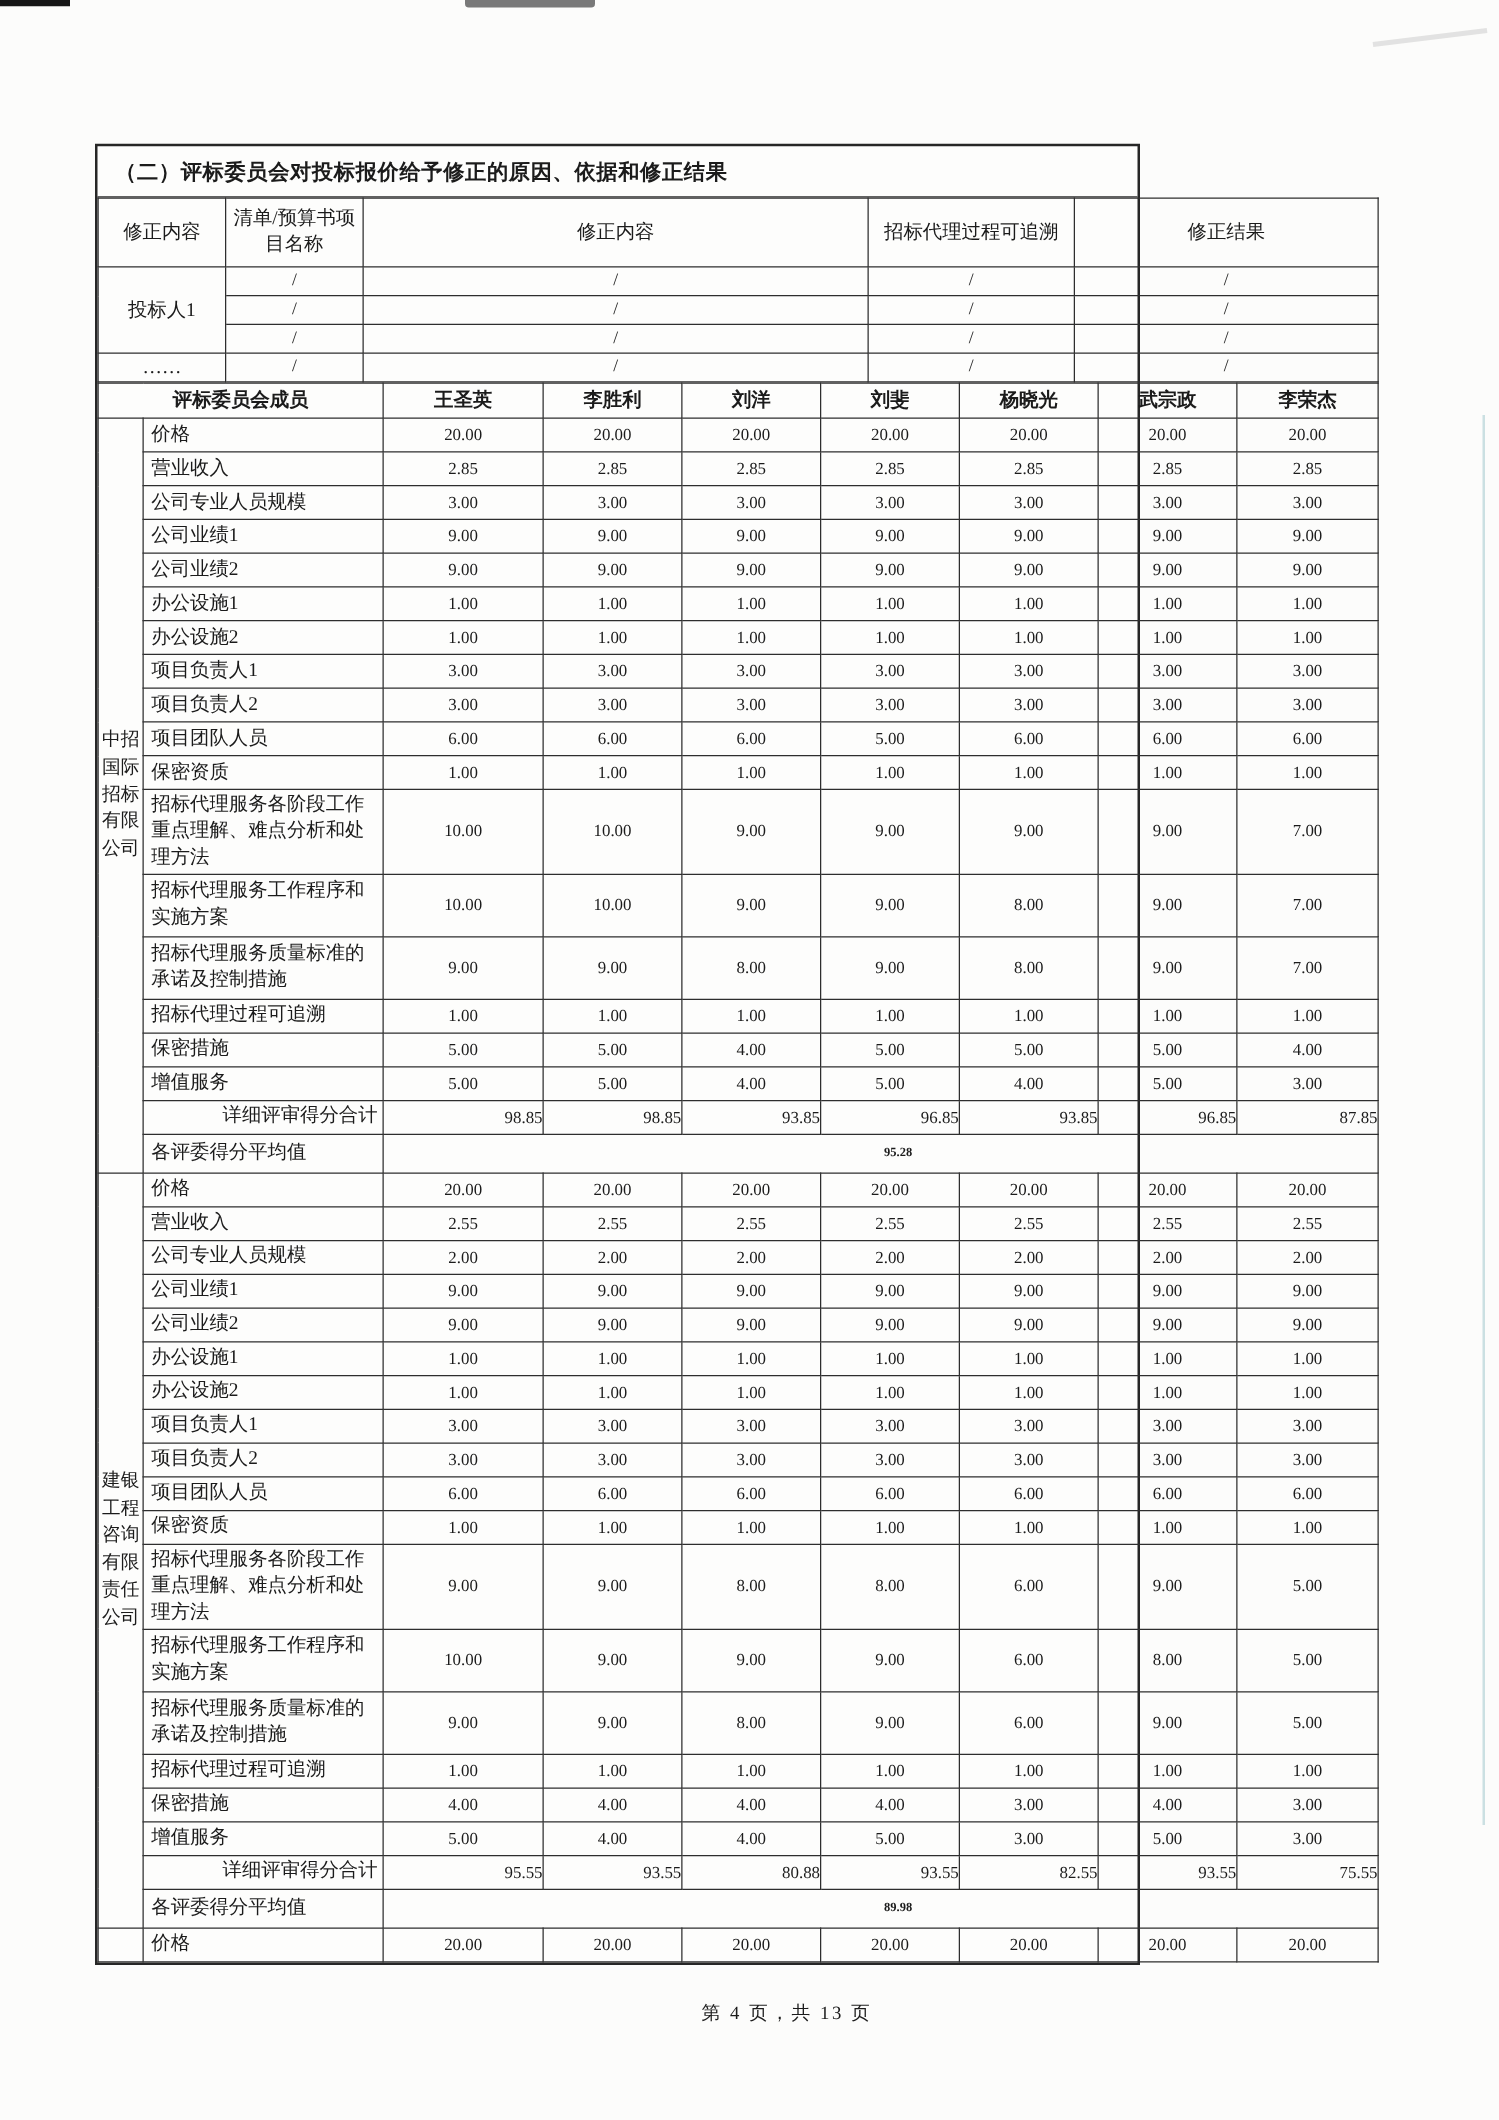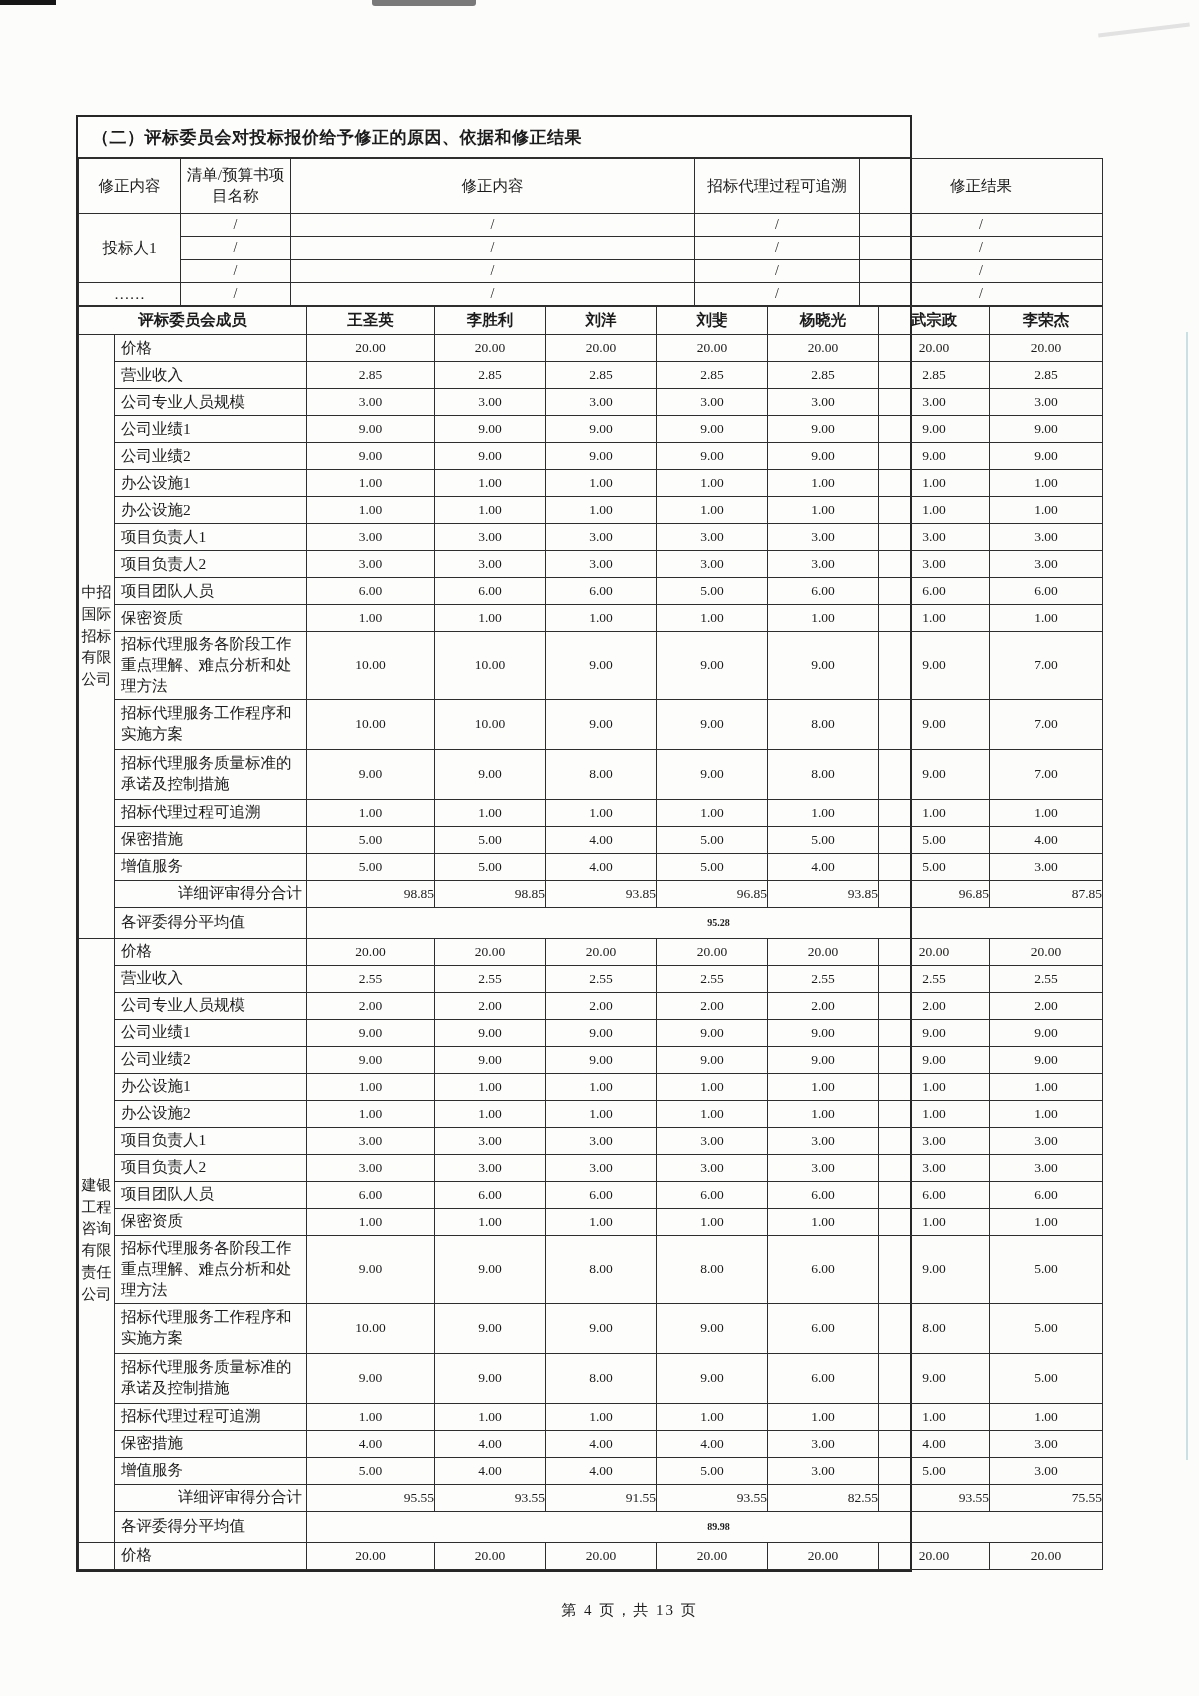--- a/index.html
+++ b/index.html
@@ -510,21 +510,21 @@
             <td class="score">4.00</td>
             <td class="score">5.00</td>
             <td class="score">3.00</td>
             <td class="score">5.00</td>
             <td class="score">3.00</td>
           </tr>
           <tr class="total">
             <td class="criteria">详细评审得分合计</td>
             <td class="score">95.55</td>
             <td class="score">93.55</td>
-            <td class="score">91.55</td>
+            <td class="score">80.88</td>
             <td class="score">93.55</td>
             <td class="score">82.55</td>
             <td class="score">93.55</td>
             <td class="score">75.55</td>
           </tr>
           <tr class="avg">
             <td class="criteria">各评委得分平均值</td>
             <td class="avg-val" colspan="7">89.98</td>
           </tr>
           <tr class="simple">

